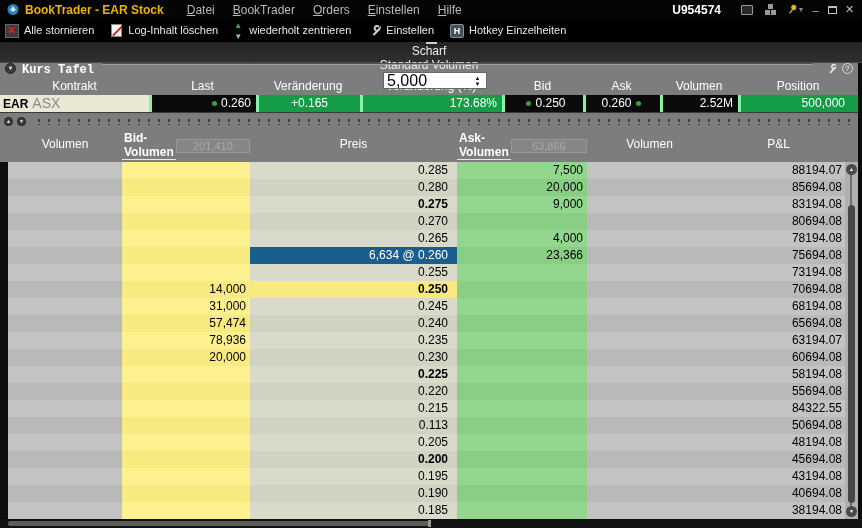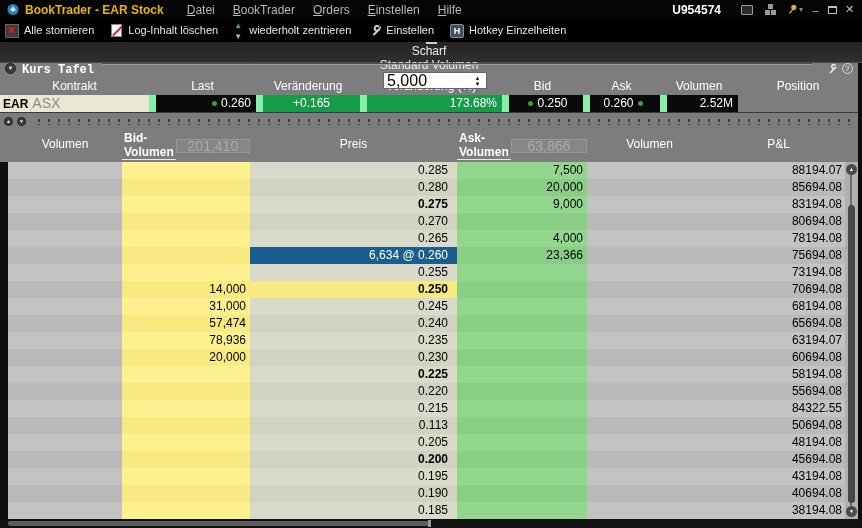--- a/index.html
+++ b/index.html
@@ -55,21 +55,21 @@
   .sec-line { flex:1; height:2px; border-top:1px solid #4f4f4f; border-bottom:1px solid #9e9e9e; margin-right:8px; }
   .sec-ico { color:#e0e0e0; font-size:10px; margin-left:5px; }
   .help-circle { width:11px; height:11px; border-radius:50%; border:1px solid #ddd; color:#eee; font-size:8px; line-height:10px; text-align:center; margin-left:5px; }
   .wrench-s { width:12px; height:12px; }
 
   
   .q-grid { display:grid; grid-template-columns:149px 107px 104px 142px 81px 77px 78px 120px; width:858px; }
   .q-head { height:16px; color:#fff; font-size:12px; }
   .q-head > div { text-align:center; line-height:15px; }
   .q-row { height:17px; font-size:12px; }
-  .q-row > div { line-height:17px; border-left:7px solid #86efac; overflow:hidden; white-space:nowrap; }
+  .q-row > div { line-height:17px; border-left:3px solid #86efac; overflow:hidden; white-space:nowrap; }
   .q-row > div:first-child { border-left:none; }
   .q-contract { background:#e9e8d5; color:#000; padding-left:3px; font-weight:600; }
   .q-contract .exch { color:#8a8a8a; font-size:14px; font-weight:normal; margin-left:4px; }
   .q-dark { background:#0a0a0a; color:#fff; text-align:right; padding-right:5px; }
   .q-green { background:#149c47; color:#fff; text-align:right; padding-right:5px; }
   .q-center { text-align:center !important; padding-right:0 !important; }
   .dot { display:inline-block; width:5px; height:5px; border-radius:50%; background:#3c9e42; vertical-align:1px; margin:0 4px; }
   .q-pos { padding-right:13px !important; }
   .q-spacer { height:4px; background:#7d7d7d; border-top:1px solid #3a3a3a; }
 
@@ -79,21 +79,21 @@
   .split-dots { flex:1; height:7px; margin-left:4px;
     background-image:radial-gradient(circle, #3c3c3c 1.1px, rgba(0,0,0,0) 1.3px);
     background-size:10px 5px; background-position:0 0; }
 
   
   .l-grid-cols { display:grid; grid-template-columns:8px 114px 128px 207px 130px 125px 133px; }
   .ladder-head { height:36px; color:#fff; font-size:12px; width:858px; background:#7d7d7d; }
   .lh-cell { display:flex; align-items:center; justify-content:center; }
   .lh-stack { flex-direction:row; justify-content:flex-start; padding-top:2px; }
   .lh-bold { font-weight:bold; border-bottom:1px solid #e8e8e8; padding:0 2px; line-height:14px; }
-  .lh-total { width:120px; height:14px; margin-top:1px; background:#868686; border:1px solid #979797; color:#a9a9a9; font-size:14px; text-align:center; line-height:12px; }
+  .lh-total { width:120px; height:14px; margin-top:1px; background:#868686; border:1px solid #979797; color:#a9a9a9; font-size:11px; text-align:center; line-height:12px; }
 
   .rows-wrap { position:relative; width:858px; height:357px; overflow:hidden; }
   .ladder-rows { position:absolute; left:0; top:0; width:845px; }
   .lrow { height:17px; }
   .lc { line-height:17px; font-size:12px; color:#000; text-align:right; overflow:hidden; white-space:nowrap; }
   .c-edge { background:#0e0e0e; }
   .c-voll { background:#c3c3c3; } .odd .c-voll { background:#b9b9b9; }
   .c-bid  { background:#fdf18f; padding-right:4px; } .odd .c-bid { background:#f7ea80; }
   .c-price{ background:#dadacb; padding-right:9px; } .odd .c-price { background:#d2d2c3; }
   .c-ask  { background:#93d78f; padding-right:4px; } .odd .c-ask { background:#8ace86; }
@@ -231,20 +231,21 @@
       </div>
       <div class="q-green q-center"><span>+0.165</span></div>
       <div class="q-green"><span>173.68%</span></div>
       <div class="q-dark q-center">
         <span class="dot"></span><span>0.250</span>
       </div>
       <div class="q-dark q-center">
         <span>0.260</span><span class="dot"></span>
       </div>
       <div class="q-dark"><span>2.52M</span></div>
+      <div class="q-green q-pos"><span>500,000</span></div>
     </div>
 
     <div class="q-spacer"></div>
 
     <div class="splitter">
       <span class="split-btn">▲</span>
       <span class="split-btn">▼</span>
       <span class="split-dots"></span>
     </div>
 

